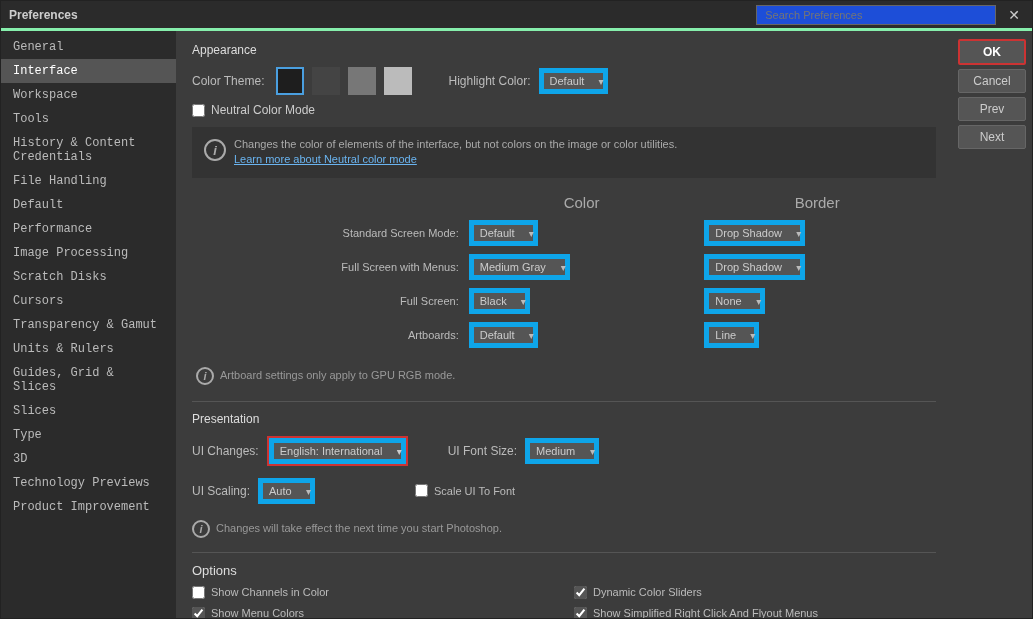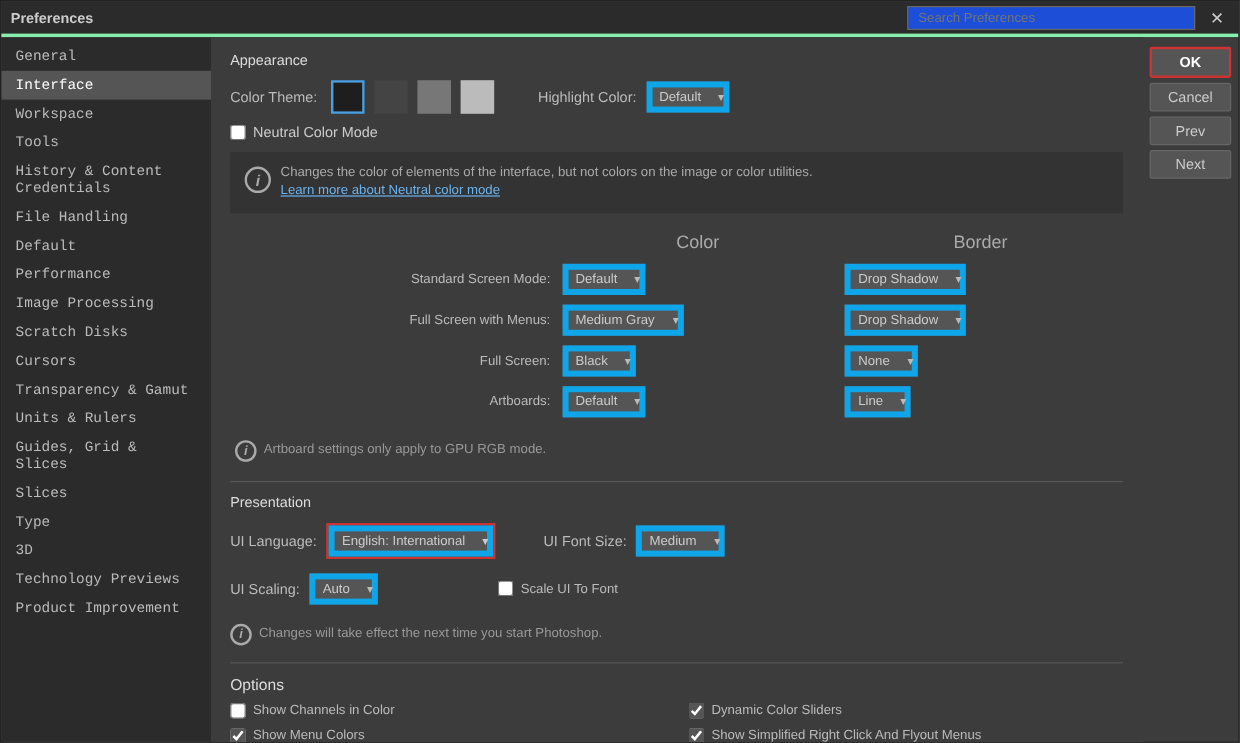--- a/index.html
+++ b/index.html
@@ -398,21 +398,21 @@
         </div>
       </div>
 
       <hr class="divider">
 
       <div class="presentation-section">
         <div class="section-title">Presentation</div>
 
         <div style="display:flex; gap: 40px; margin-bottom: 6px;">
           <div class="form-row">
-            <span class="form-label">UI Language:</span>
+            <span class="form-label">UI Changes:</span>
             <div class="lang-dropdown-wrapper">
               <div class="select-wrapper">
                 <select>
                   <option>English: International</option>
                 </select>
               </div>
             </div>
           </div>
           <div class="form-row">
             <span class="form-label">UI Font Size:</span>

